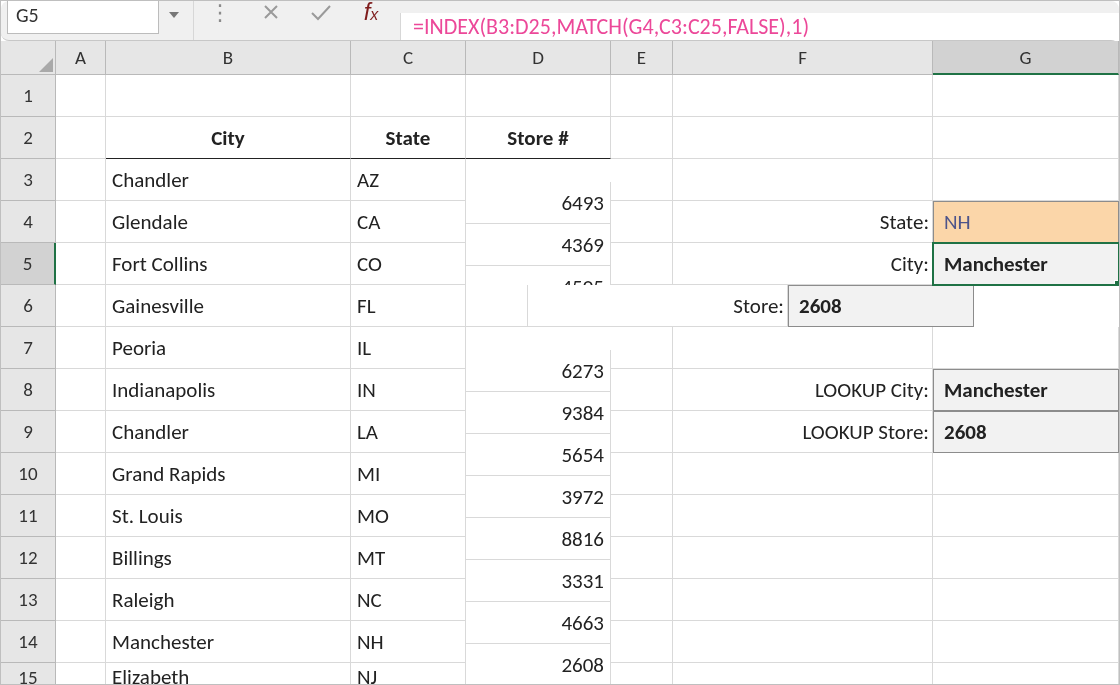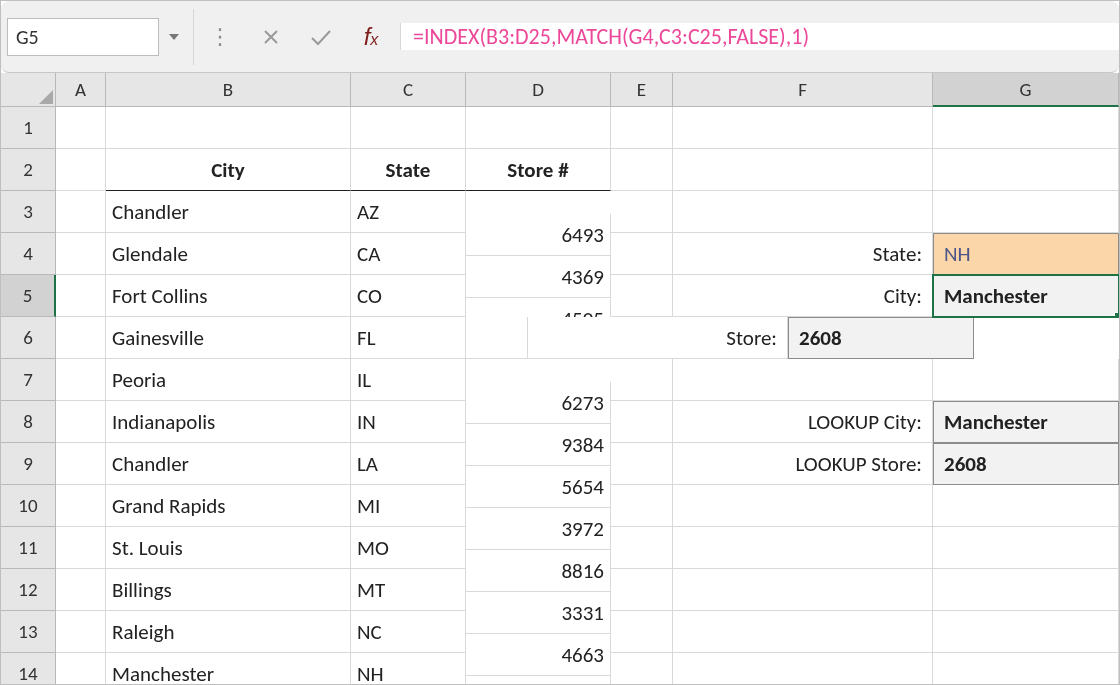--- a/index.html
+++ b/index.html
@@ -18,22 +18,22 @@
     border: 1px solid #bfbfbf;
     display: flex;
     flex-direction: column;
     overflow: hidden;
     background: #fff;
   }
 
   
   .fx-bar {
     display: flex;
-    align-items: center;
-    height: 72px;
+    align-items: flex-end;
+    height: 40px;
     background: #f0f0f0;
     border-bottom: 1px solid #c7c7c7;
     font-size: 20px;
     border-radius: 8px;
   }
   .namebox-wrap {
     width: 192px;
     display: flex;
     align-items: center;
     padding: 6px 8px 6px 6px;
@@ -157,21 +157,21 @@
     position: relative;
     overflow: hidden;
     white-space: nowrap;
   }
   .cell.hdr {
     font-weight: bold;
     justify-content: center;
     border-bottom: 1.5px solid #222;
   }
   .cell.right { justify-content: flex-end; margin-top: 23px; }
-  .cell.label-right { justify-content: flex-end; padding-right: 10px; }
+  .cell.label-right { justify-content: flex-end; padding-right: 3px; }
   .cell.result {
     background: #f2f2f2;
     border: 1px solid #8c8c8c;
     font-weight: bold;
     padding-left: 10px;
   }
   .cell.input-state {
     background: #fbd6a9;
     border: 1px solid #8c8c8c;
     color: #4d548a;

